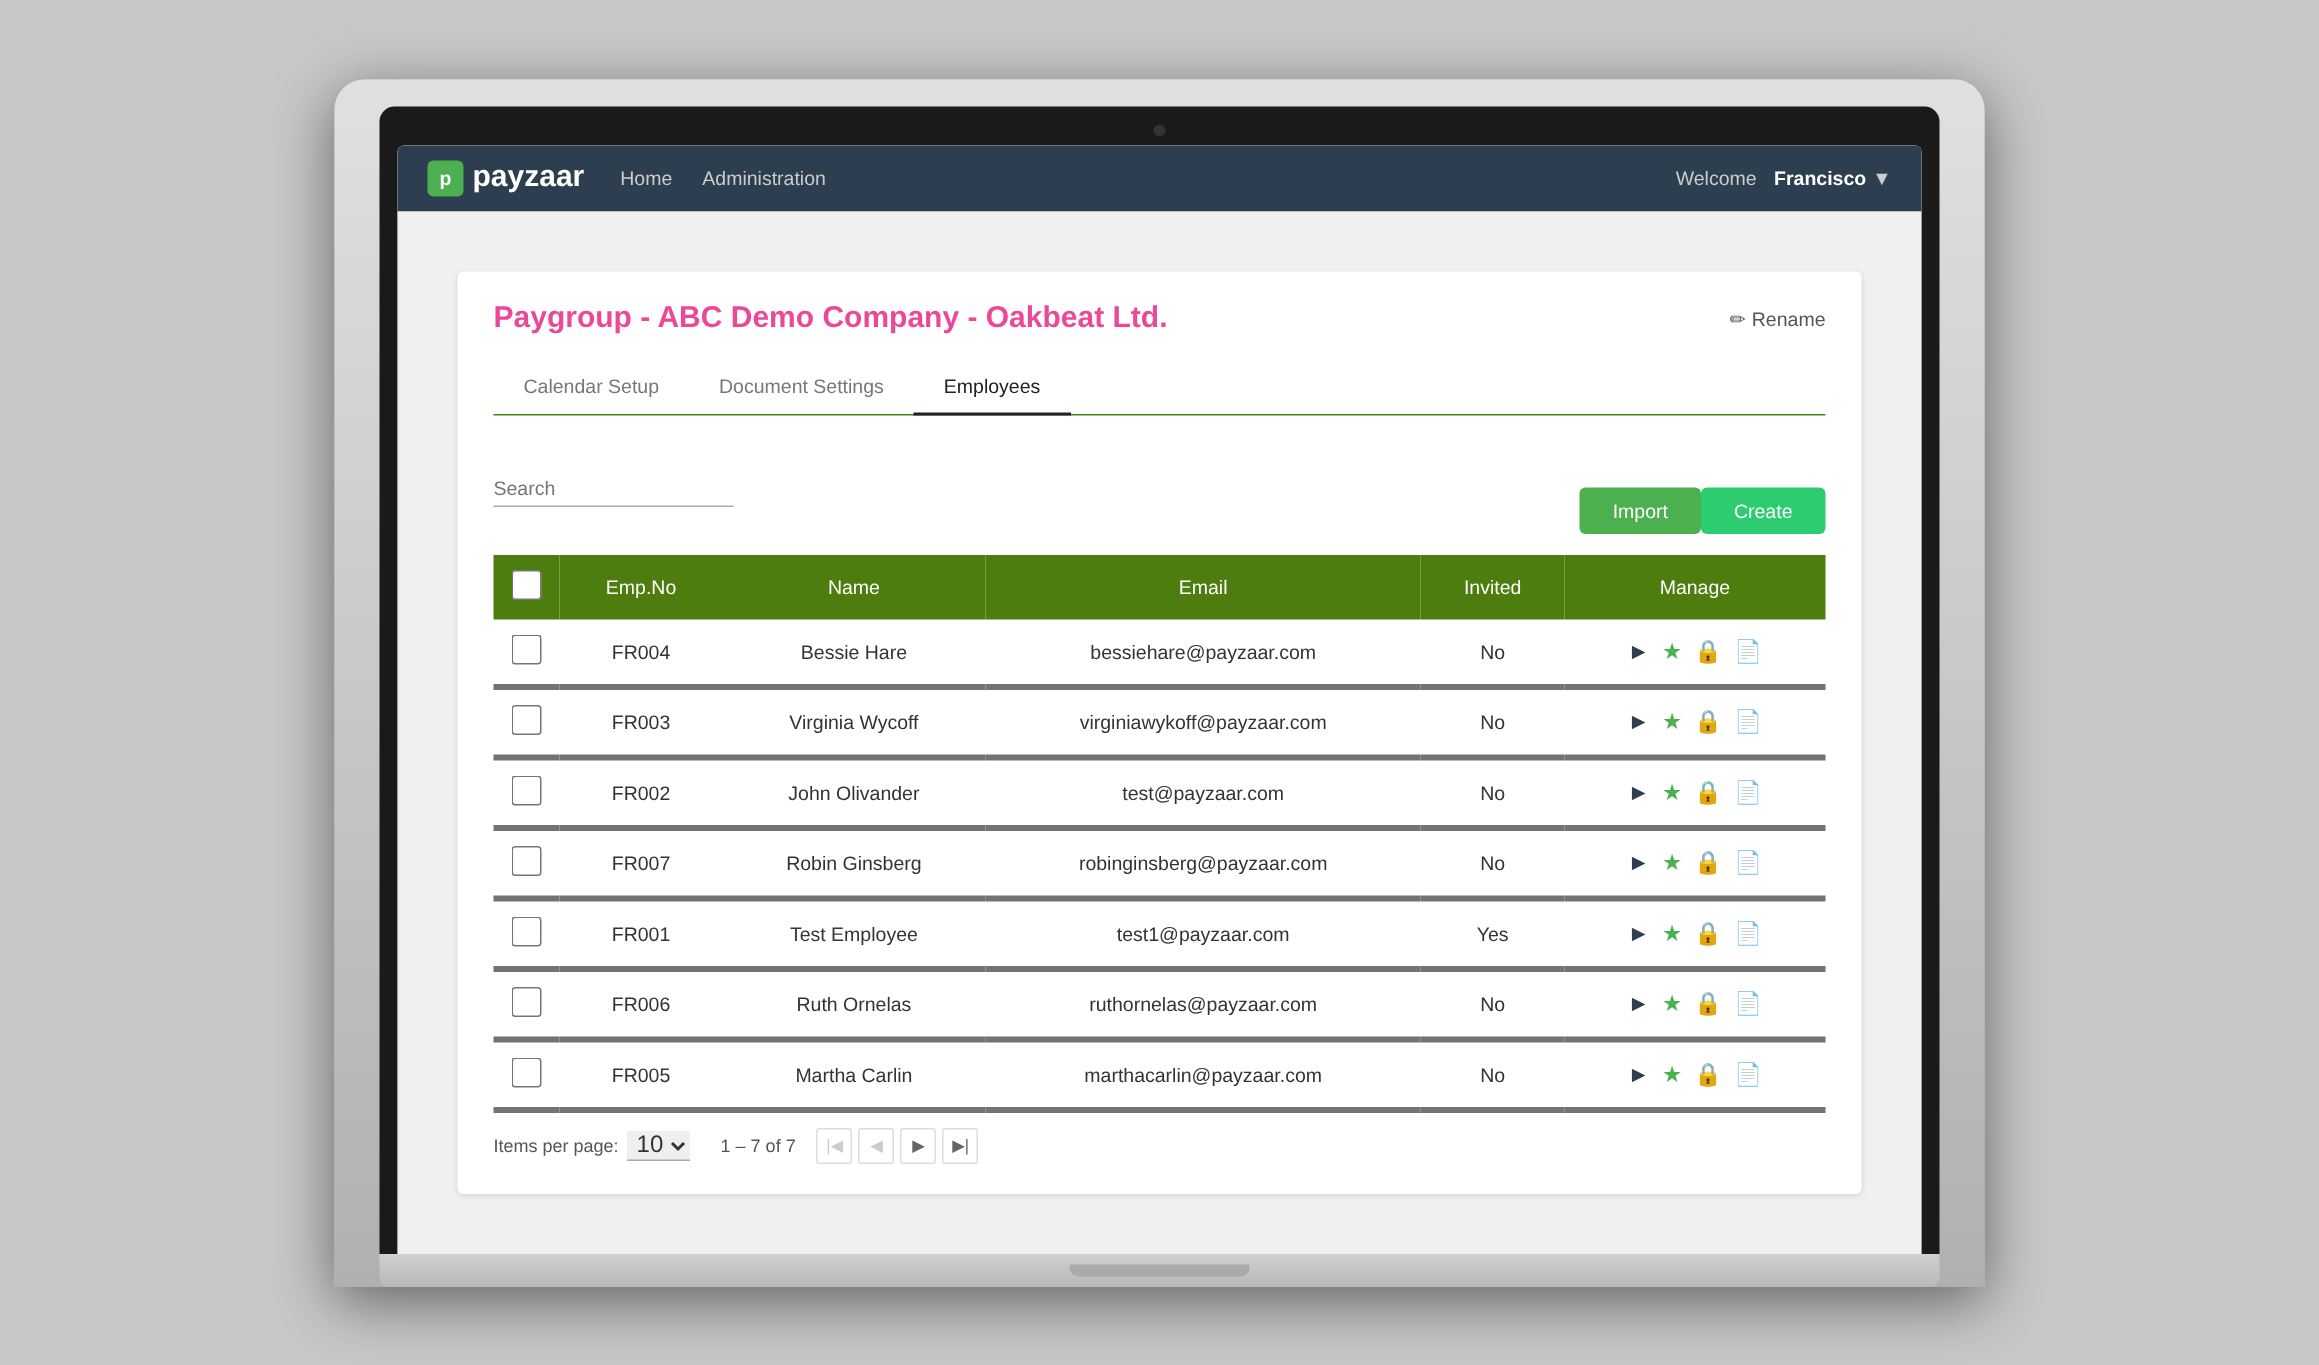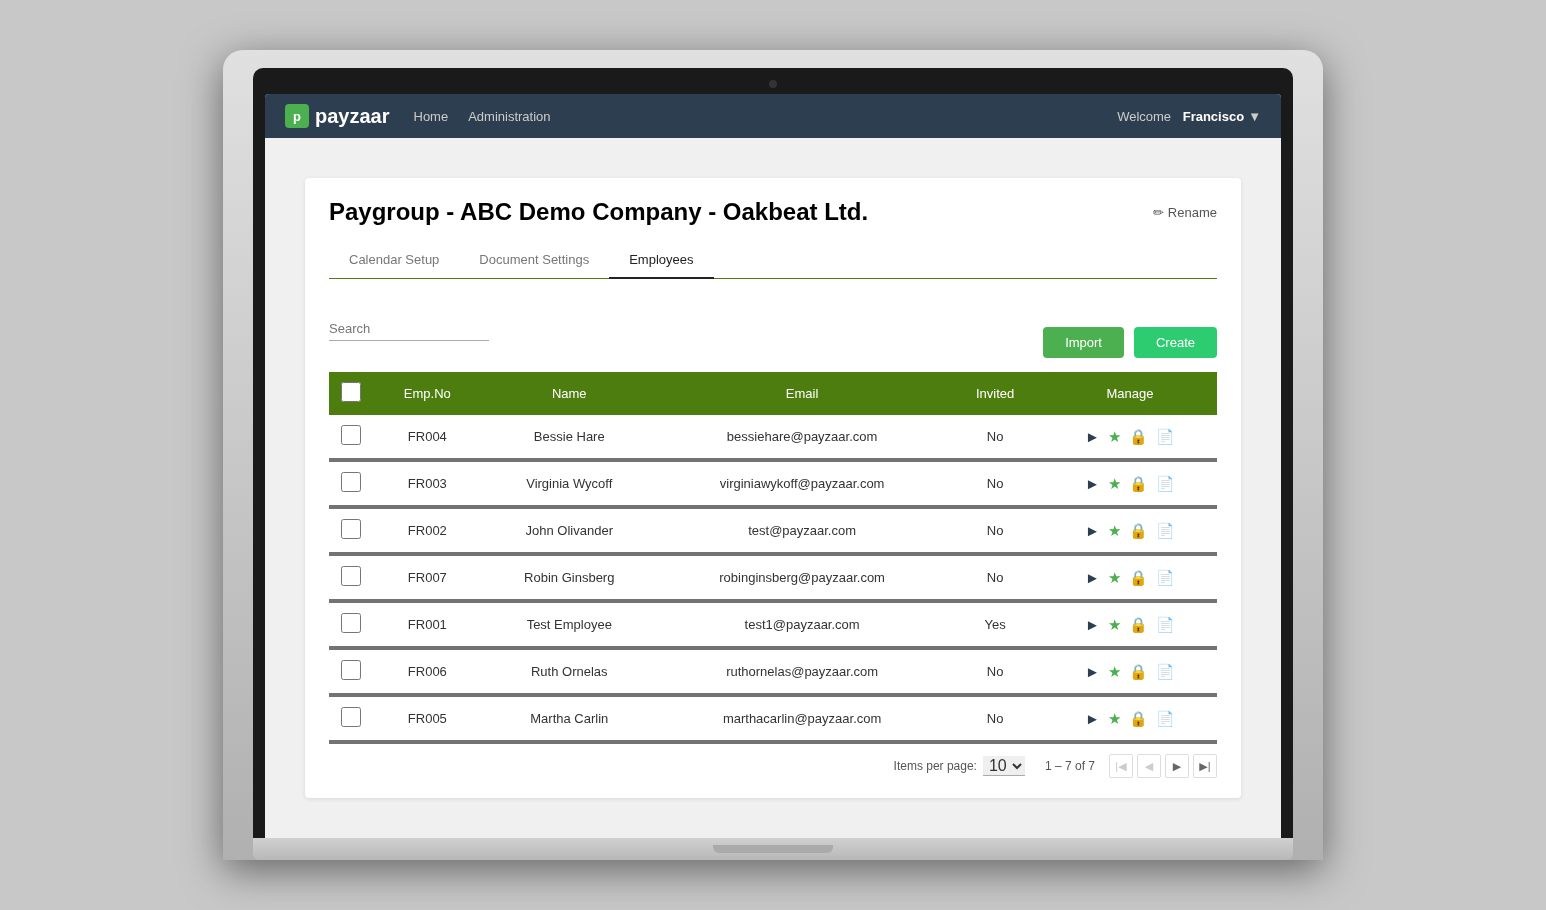--- a/index.html
+++ b/index.html
@@ -125,23 +125,23 @@
     }
 
     .page-header {
       display: flex;
       align-items: center;
       justify-content: space-between;
       margin-bottom: 16px;
     }
 
     .page-title {
-      font-size: 24px;
+      font-size: 20px;
       font-weight: bold;
-      color: #000000;
+      color: #ec4899;
     }
 
     .rename-btn {
       display: flex;
       align-items: center;
       gap: 4px;
       color: #555;
       font-size: 13px;
       cursor: pointer;
       border: none;
@@ -181,21 +181,20 @@
       border-bottom: 1px solid #aaa;
       outline: none;
       font-size: 13px;
       padding: 4px 0;
       width: 160px;
       color: #555;
     }
 
     .btn-group {
       display: flex;
-      gap: 10px;
       margin-top: 28px;
     }
 
     .btn {
       padding: 8px 22px;
       border: none;
       border-radius: 4px;
       font-size: 13px;
       cursor: pointer;
       font-weight: 500;
@@ -270,21 +269,20 @@
 
     .icon-doc {
       color: #e74c3c;
       font-size: 15px;
       cursor: pointer;
     }
 
     .table-footer {
       display: flex;
       align-items: center;
-      justify-content: flex-end;
       padding: 10px 0 0 0;
       font-size: 12px;
       color: #555;
       gap: 14px;
     }
 
     .items-per-page {
       display: flex;
       align-items: center;
       gap: 6px;

